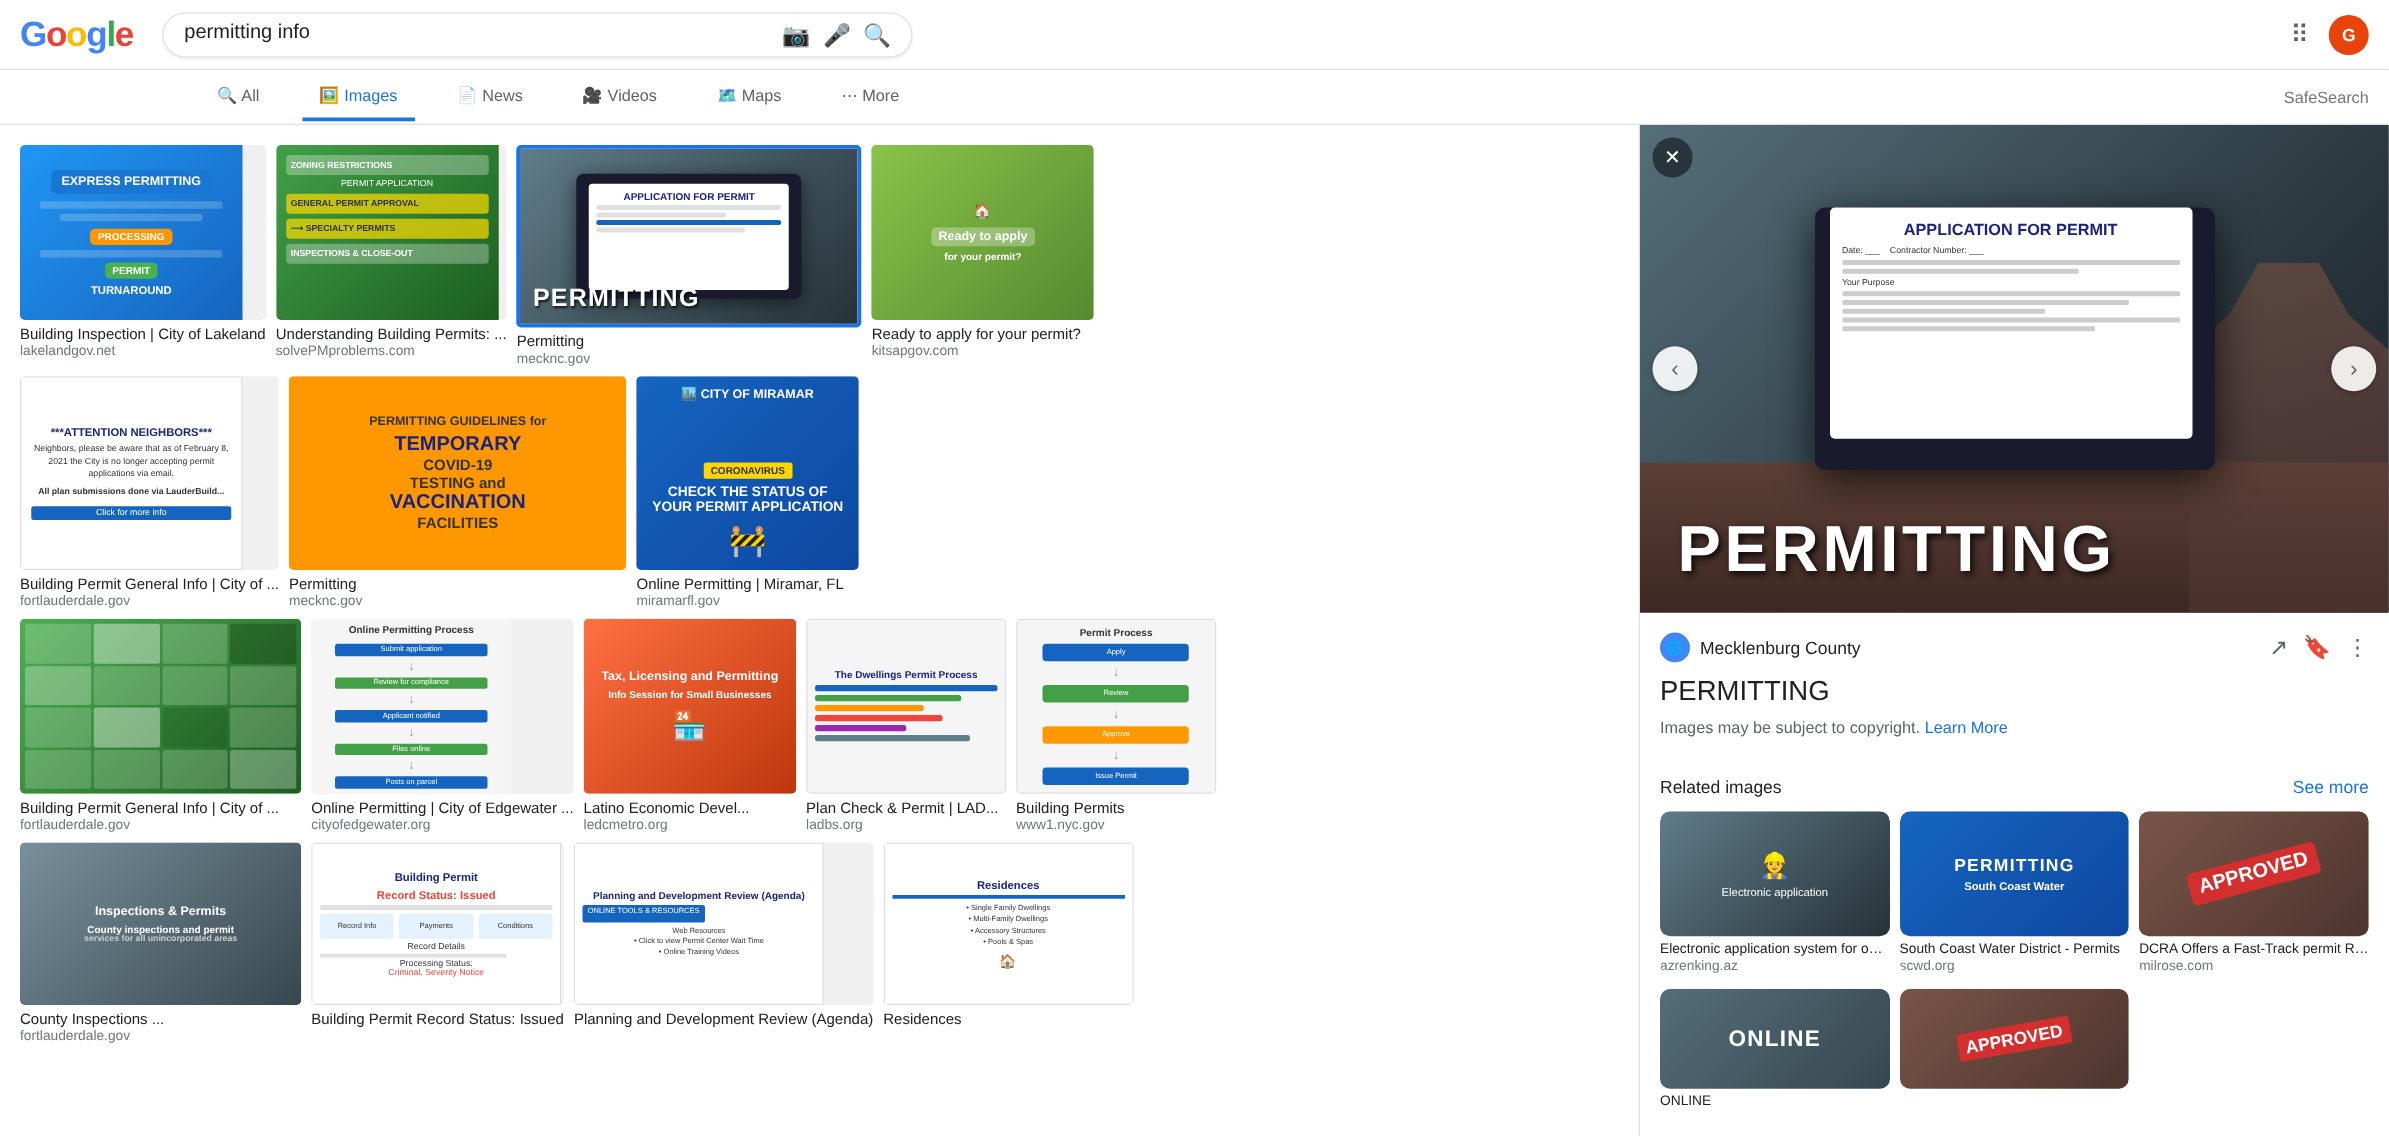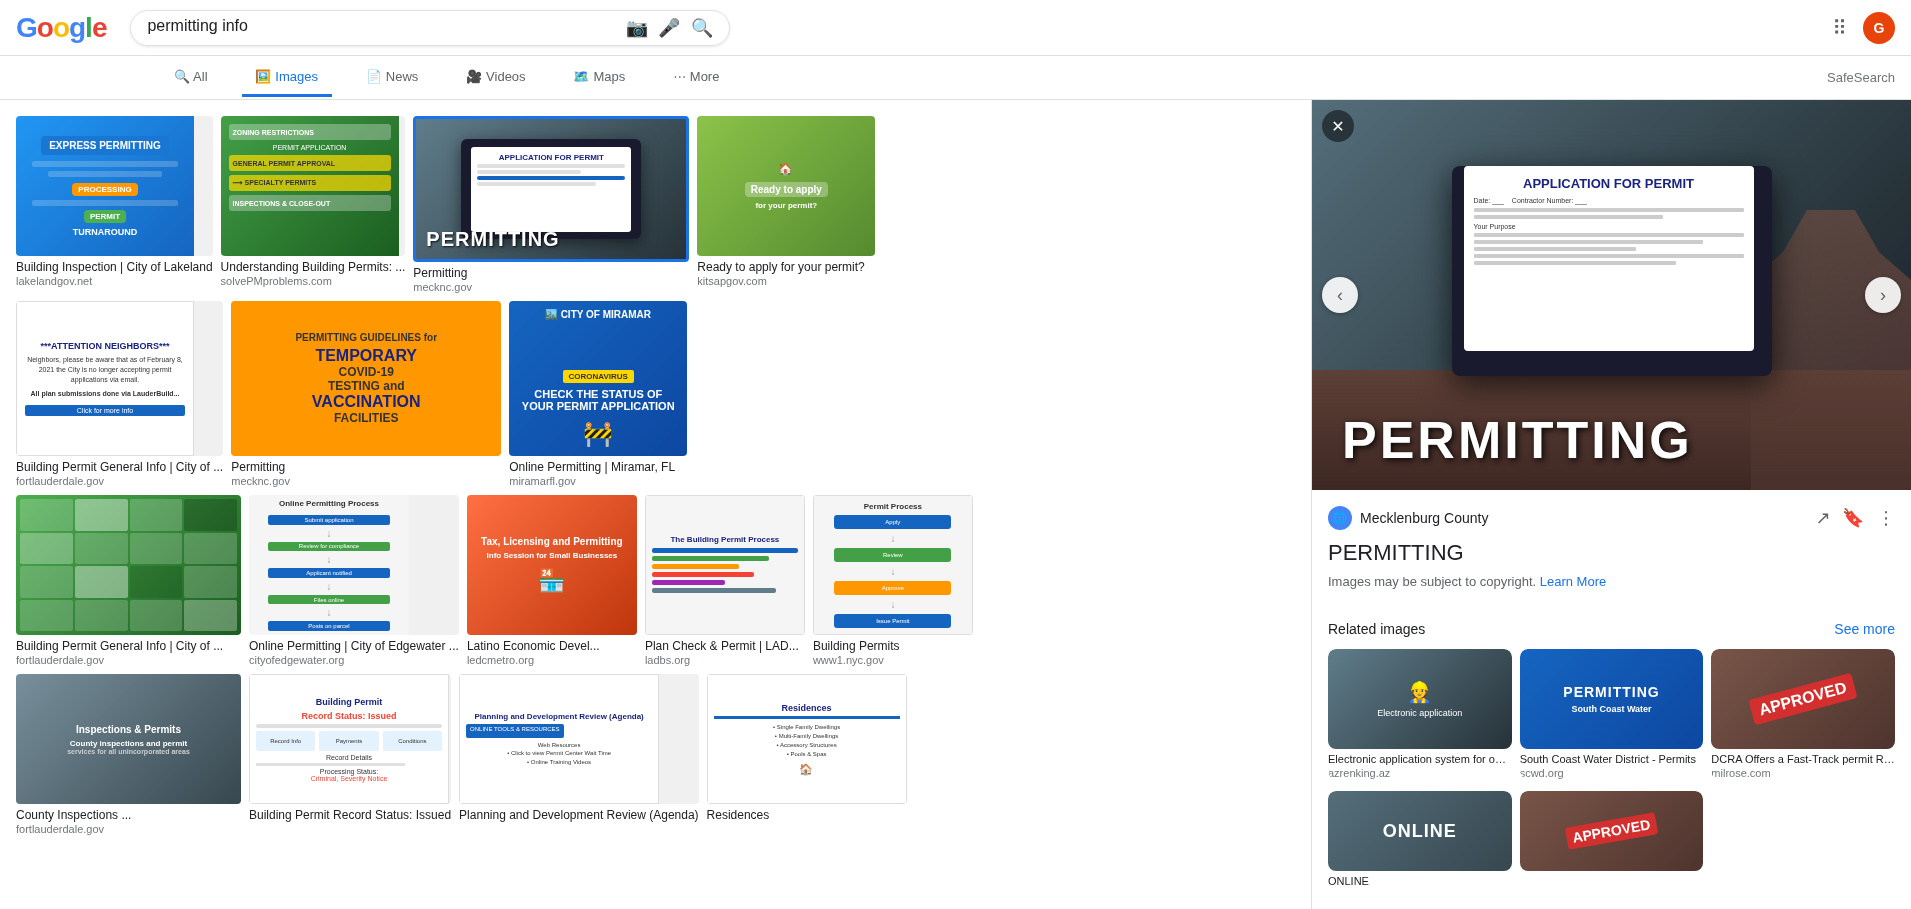--- a/index.html
+++ b/index.html
@@ -654,21 +654,21 @@
           </div>
         </div>
         <div class="img-title">Latino Economic Devel...</div>
         <div class="img-source">ledcmetro.org</div>
       </div>
 
       <div class="image-card">
         <div class="img-wrapper">
           <div class="img-placeholder" style="width:160px;height:140px;background:#f5f5f5;border:1px solid #ddd;">
             <div style="padding:6px;width:100%;">
-              <div style="font-size:8px;font-weight:bold;color:#1a237e;margin-bottom:4px;">The Building Permit Process</div>
+              <div style="font-size:8px;font-weight:bold;color:#1a237e;margin-bottom:4px;">The Dwellings Permit Process</div>
               <div style="height:5px;background:#1565C0;border-radius:2px;margin:3px 0;"></div>
               <div style="height:5px;background:#43A047;border-radius:2px;margin:3px 0;width:80%;"></div>
               <div style="height:5px;background:#FF9800;border-radius:2px;margin:3px 0;width:60%;"></div>
               <div style="height:5px;background:#F44336;border-radius:2px;margin:3px 0;width:70%;"></div>
               <div style="height:5px;background:#9C27B0;border-radius:2px;margin:3px 0;width:50%;"></div>
               <div style="height:5px;background:#607D8B;border-radius:2px;margin:3px 0;width:85%;"></div>
             </div>
           </div>
         </div>
         <div class="img-title">Plan Check &amp; Permit | LAD...</div>

